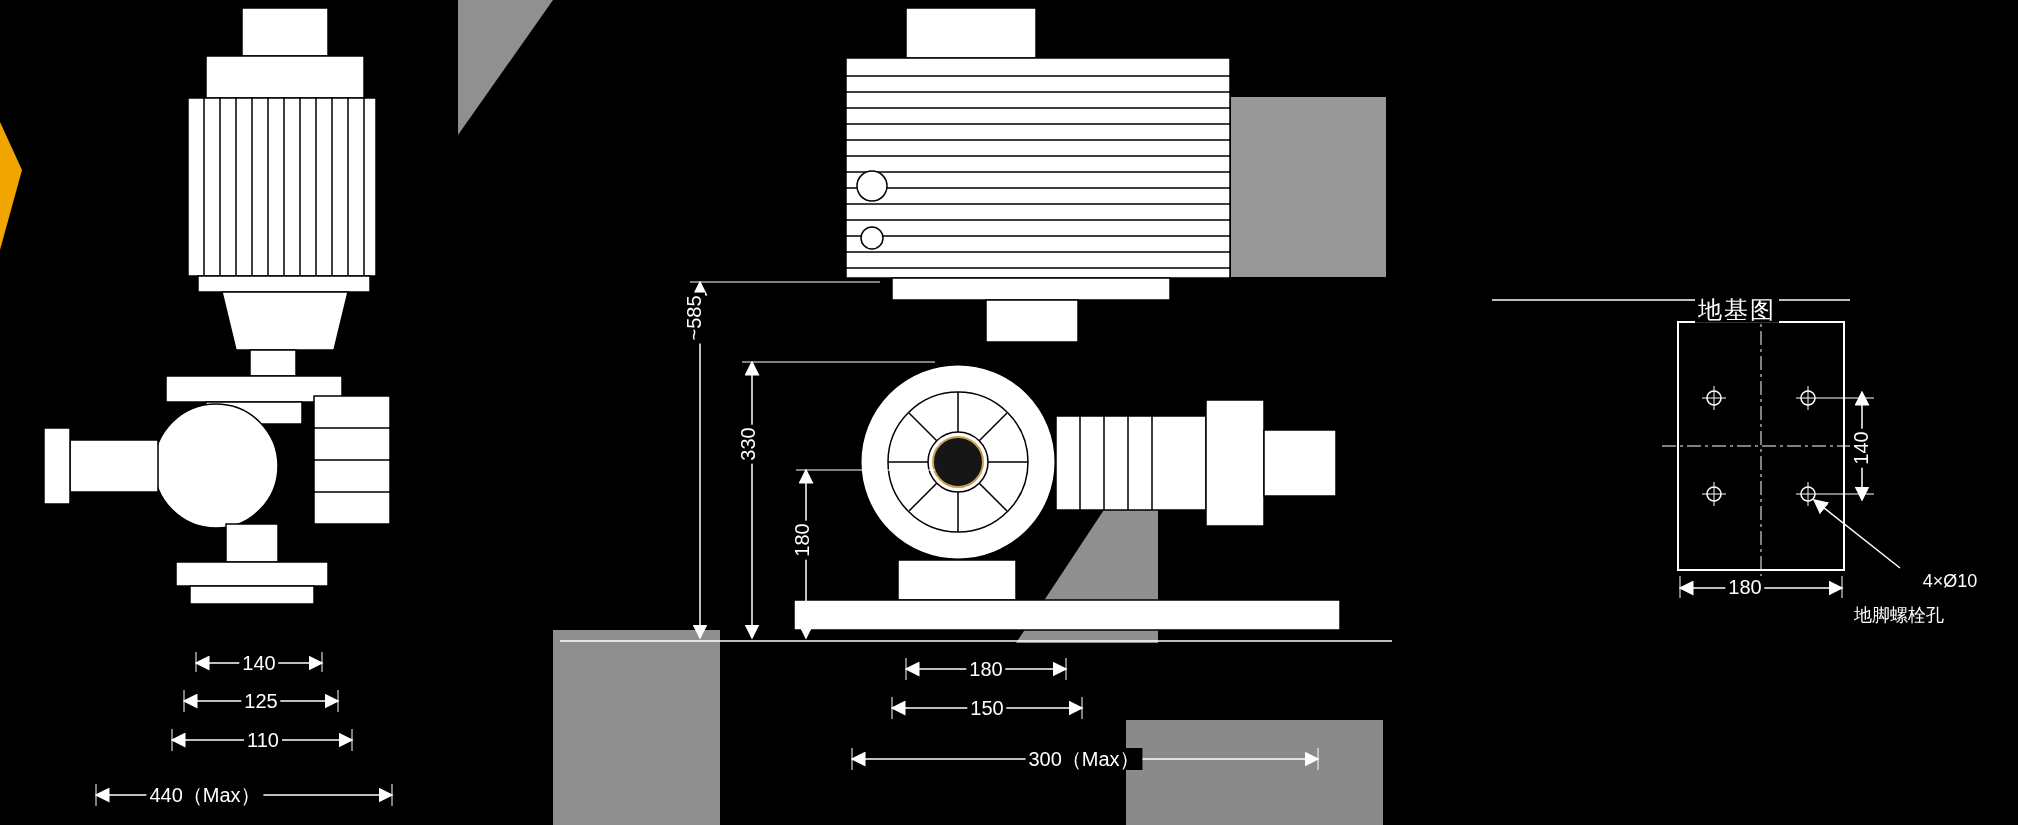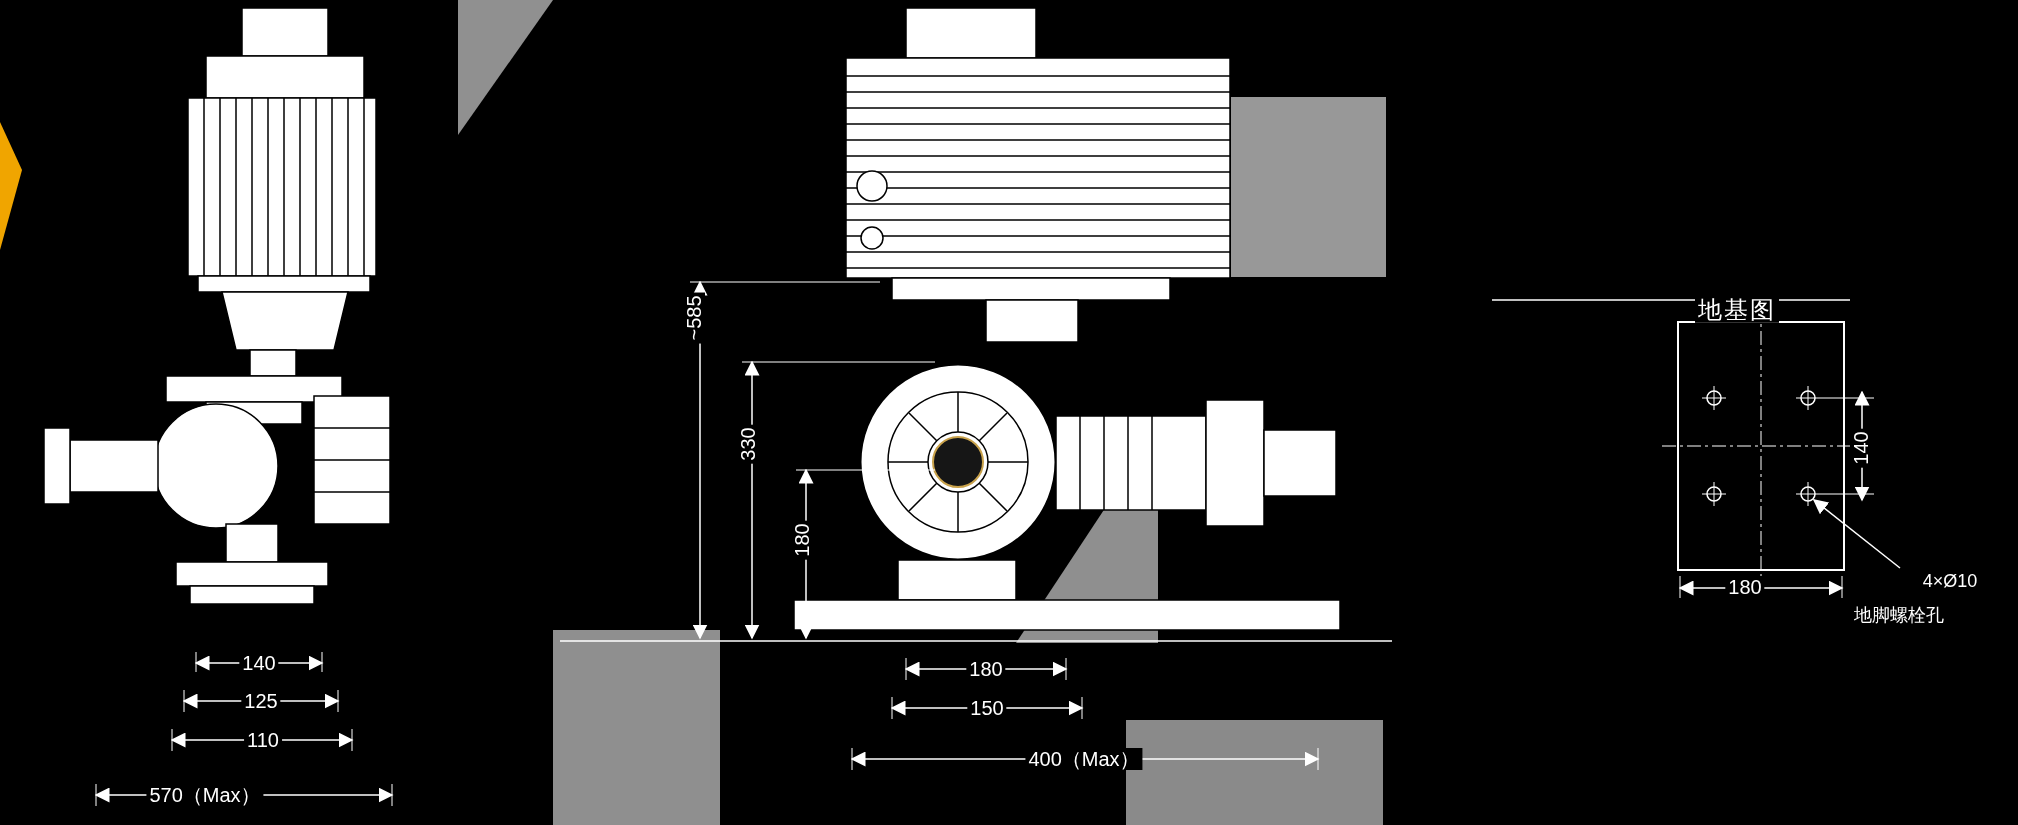--- a/index.html
+++ b/index.html
@@ -128,25 +128,25 @@
     </g>
   </svg>
 
   <span class="dim-label rot" style="left:694px;top:318px">~585</span>
   <span class="dim-label rot" style="left:748px;top:444px">330</span>
   <span class="dim-label rot" style="left:802px;top:540px">180</span>
 
   <span class="dim-label" style="left:259px;top:663px">140</span>
   <span class="dim-label" style="left:261px;top:701px">125</span>
   <span class="dim-label" style="left:263px;top:740px">110</span>
-  <span class="dim-label" style="left:205px;top:795px">570（Max）</span>
+  <span class="dim-label" style="left:205px;top:795px">440（Max）</span>
 
   <span class="dim-label" style="left:986px;top:669px">180</span>
   <span class="dim-label" style="left:987px;top:708px">150</span>
-  <span class="dim-label" style="left:1084px;top:759px">400（Max）</span>
+  <span class="dim-label" style="left:1084px;top:759px">300（Max）</span>
 
   <span class="dim-label view-title" style="left:1737px;top:310px">地基图</span>
   <span class="dim-label rot" style="left:1861px;top:448px">140</span>
   <span class="dim-label" style="left:1745px;top:587px">180</span>
   <span class="dim-label note" style="left:1950px;top:582px">4×Ø10</span>
   <span class="dim-label note" style="left:1899px;top:616px">地脚螺栓孔</span>
 
 </div>
 
 </body></html>

